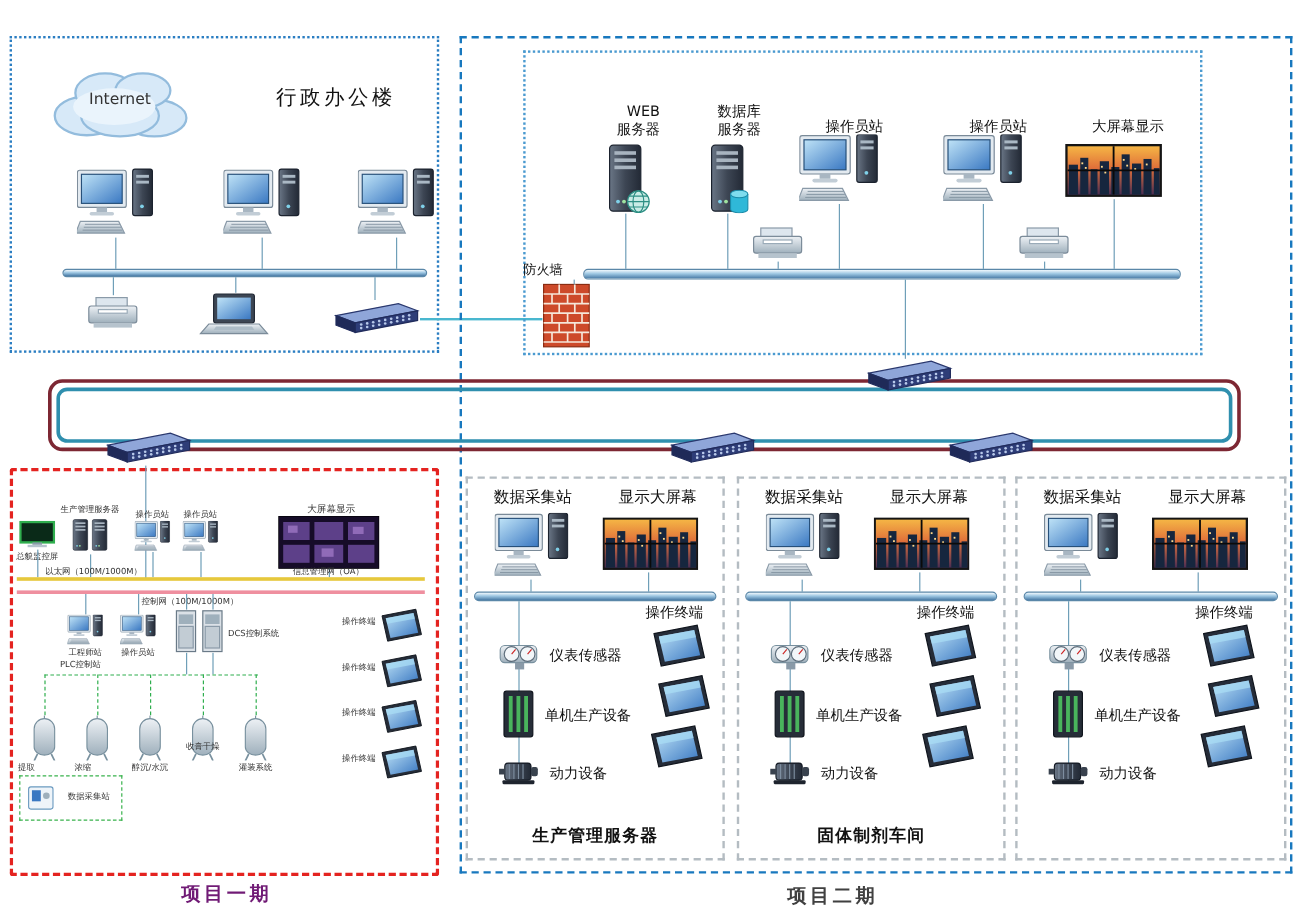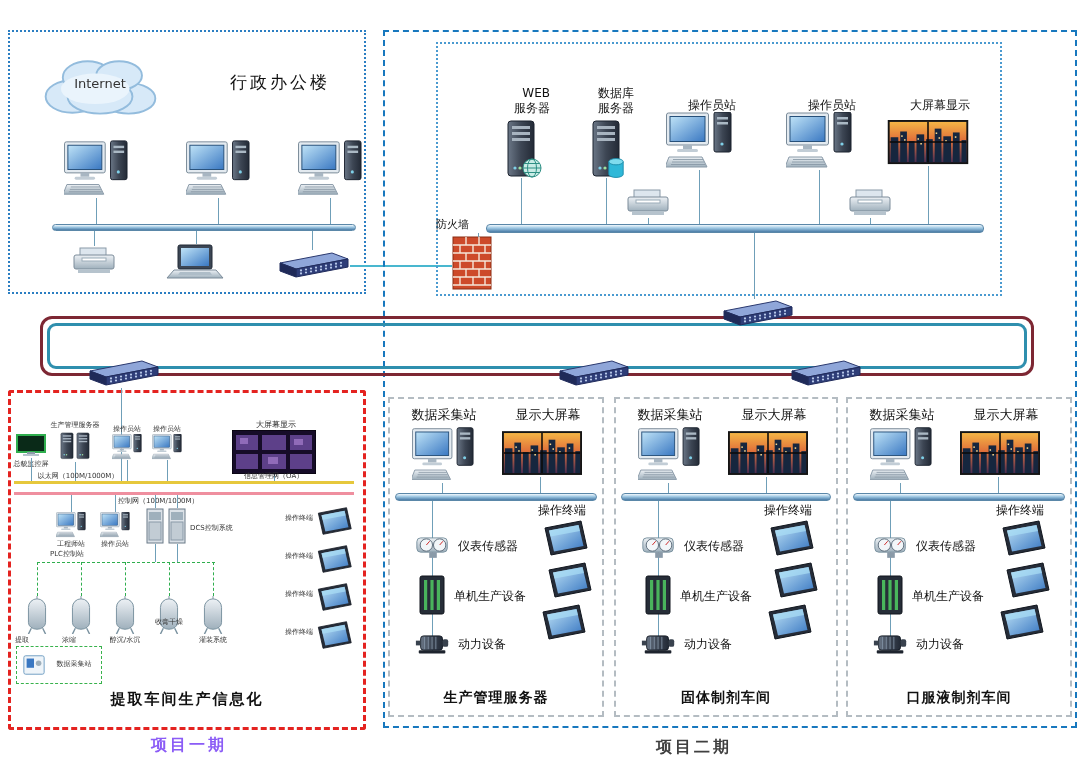--- a/index.html
+++ b/index.html
@@ -513,22 +513,21 @@
       <use href="#i-tablet"></use>
     </svg>
   <svg class="abs" style="left:316px;top:620px;width:36px;height:30px">
       <use href="#i-tablet"></use>
     </svg>
   <div class="lbl mini-lbl" style="left:282px;top:514px;width:34px">操作终端</div>
   <div class="lbl mini-lbl" style="left:282px;top:552px;width:34px">操作终端</div>
   <div class="lbl mini-lbl" style="left:282px;top:590px;width:34px">操作终端</div>
   <div class="lbl mini-lbl" style="left:282px;top:628px;width:34px">操作终端</div>
 
-  <div class="lbl" style="left:58px;top:690px;width:258px;text-align:center;font-size:15px;font-weight:bold;letter-spacing:2px">提取车间生产信息化</div>
-  <div class="caption" style="left:147px;top:735px;width:84px;color:#8b5cf6">项目一期</div>
+  <div class="caption" style="left:147px;top:735px;width:84px;color:#701a75">项目一期</div>
 
   <div class="shop" style="left:388px;top:397px;width:216px">
     <div class="lbl s-daq">数据采集站</div>
     <div class="lbl s-scr">显示大屏幕</div>
     <svg class="abs s-desktop">
         <use href="#i-desktop"></use>
       </svg>
     <svg class="abs s-screenimg">
         <use href="#i-screen"></use>
       </svg>
@@ -627,18 +626,17 @@
     <div class="lbl s-term">操作终端</div>
     <svg class="abs s-tab1">
         <use href="#i-tablet"></use>
       </svg>
     <svg class="abs s-tab2">
         <use href="#i-tablet"></use>
       </svg>
     <svg class="abs s-tab3">
         <use href="#i-tablet"></use>
       </svg>
-    <div class="lbl s-name">口服液制剂车间</div>
   </div>
 
   <div class="caption" style="left:652px;top:737px;width:84px;color:#404040">项目二期</div>
 
 </div>
 
 </body></html>

